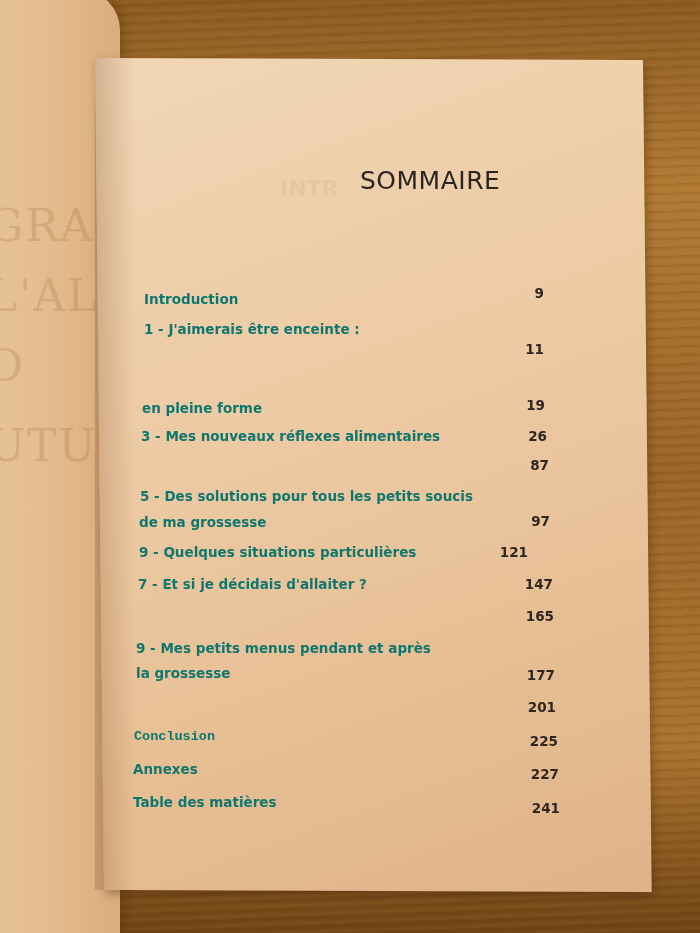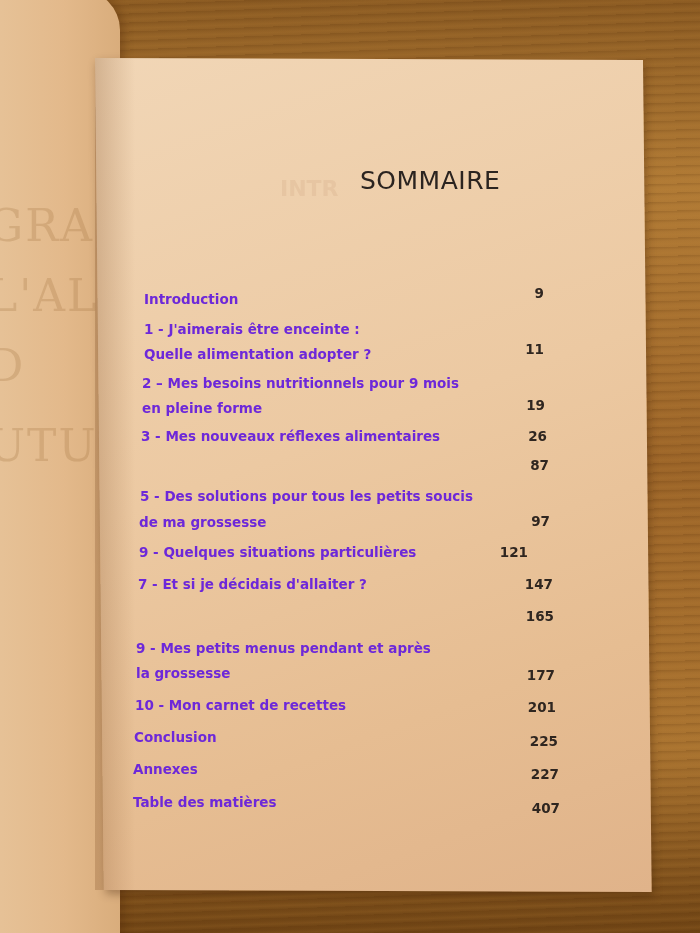--- a/index.html
+++ b/index.html
@@ -38,21 +38,21 @@
     font-family: "DejaVu Sans", sans-serif; font-weight: normal;
     font-size: 25px; color: #2b2420; letter-spacing: 0.5px;
   }
   .title-ghost {
     position: absolute; left: 280px; top: 176px; font-weight: bold; font-size: 22px;
     color: rgba(170,120,80,0.12);
   }
   .toc { position: absolute; left: 0; top: 0; width: 700px; height: 933px; }
   .entry {
     position: absolute; font-family: "DejaVu Sans", sans-serif; font-weight: bold;
-    font-size: 13.5px; color: #6d28d9; white-space: nowrap;
+    font-size: 13.5px; color: #0f766e; white-space: nowrap;
   }
   .page-num {
     position: absolute; font-family: "DejaVu Sans", sans-serif; font-weight: bold;
     font-size: 13.5px; color: #2f2620; text-align: right; width: 50px;
   }
 </style>
 </head>
 <body>
 
 <div class="wood-grain"></div>
@@ -69,24 +69,22 @@
 
 <div class="title-ghost">INTR</div>
 <div class="title">SOMMAIRE</div>
 
 <div class="toc">
 
   <div class="entry" style="left:144px; top:291px;">Introduction</div>
   <div class="page-num" style="left:494px; top:285px;">9</div>
 
   <div class="entry" style="left:144px; top:321px;">1 - J'aimerais être enceinte :</div>
-  <div class="entry" style="left:144px; top:346px;">Quelle alimentation adopter ?</div>
   <div class="page-num" style="left:494px; top:341px;">11</div>
 
-  <div class="entry" style="left:142px; top:375px;">2 – Mes besoins nutritionnels pour 9 mois</div>
   <div class="entry" style="left:142px; top:400px;">en pleine forme</div>
   <div class="page-num" style="left:495px; top:397px;">19</div>
 
   <div class="entry" style="left:141px; top:428px;">3 - Mes nouveaux réflexes alimentaires</div>
   <div class="page-num" style="left:497px; top:428px;">26</div>
 
   <div class="page-num" style="left:499px; top:457px;">87</div>
 
   <div class="entry" style="left:140px; top:488px;">5 - Des solutions pour tous les petits soucis</div>
   <div class="entry" style="left:139px; top:514px;">de ma grossesse</div>
@@ -97,24 +95,23 @@
 
   <div class="entry" style="left:138px; top:576px;">7 - Et si je décidais d'allaiter ?</div>
   <div class="page-num" style="left:503px; top:576px;">147</div>
 
   <div class="page-num" style="left:504px; top:608px;">165</div>
 
   <div class="entry" style="left:136px; top:640px;">9 - Mes petits menus pendant et après</div>
   <div class="entry" style="left:136px; top:665px;">la grossesse</div>
   <div class="page-num" style="left:505px; top:667px;">177</div>
 
-  <div class="entry" style="left:135px; top:697px;">10 - Mon carnet de recettes</div>
   <div class="page-num" style="left:506px; top:699px;">201</div>
 
-  <div class="entry" style="left:134px; top:729px;">Conclusion</div>
+  <div class="entry" style="left:134px; top:729px;font-family:Liberation Mono, monospace;">Conclusion</div>
   <div class="page-num" style="left:508px; top:733px;">225</div>
 
   <div class="entry" style="left:133px; top:761px;">Annexes</div>
   <div class="page-num" style="left:509px; top:766px;">227</div>
 
   <div class="entry" style="left:133px; top:794px;text-align:center;">Table des matières</div>
-  <div class="page-num" style="left:510px; top:800px;">407</div>
+  <div class="page-num" style="left:510px; top:800px;">241</div>
 </div>
 
 </body></html>

